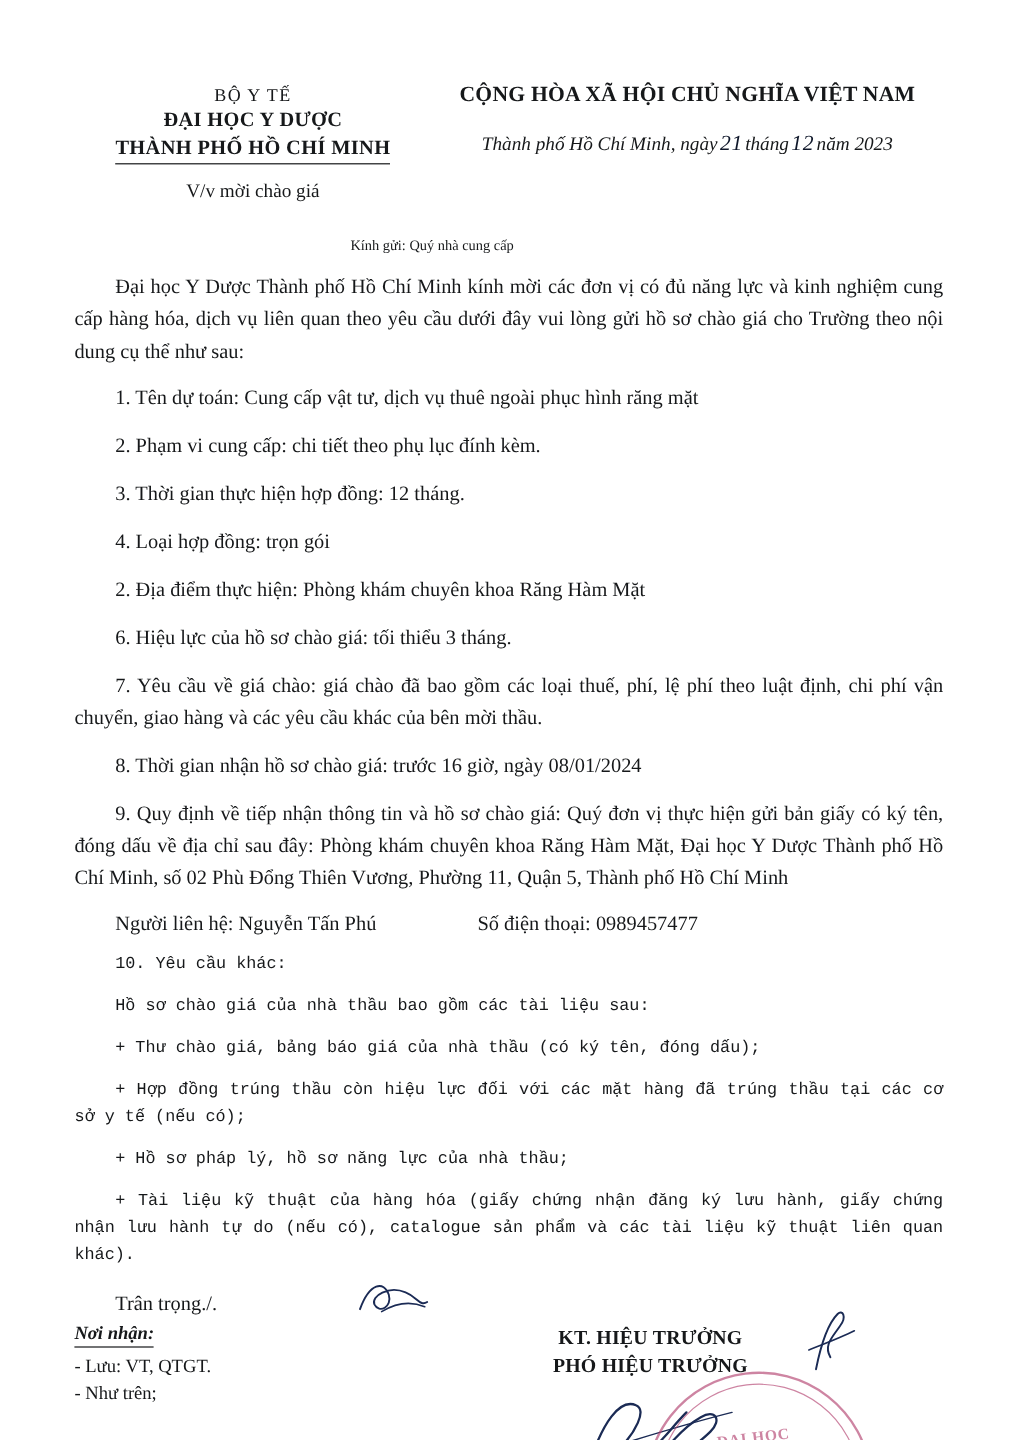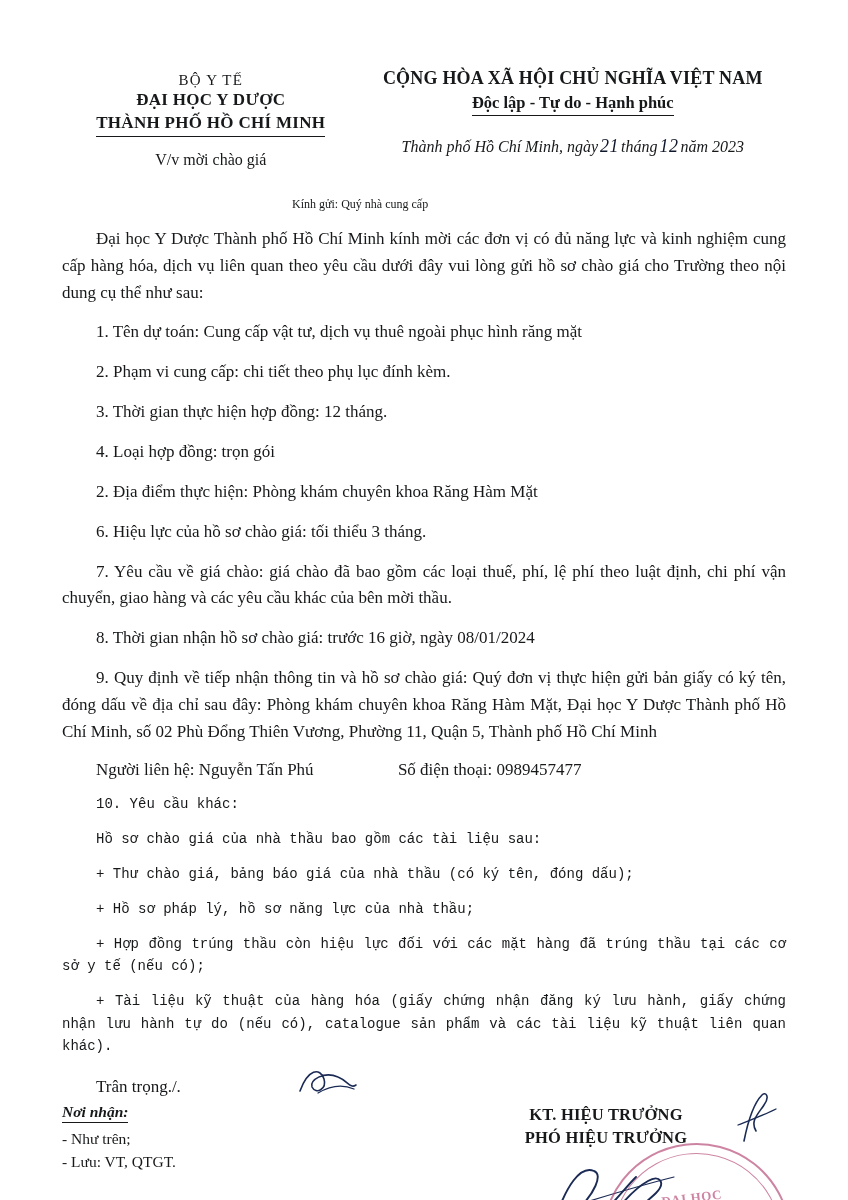--- a/index.html
+++ b/index.html
@@ -129,21 +129,20 @@
     margin-top: 20px;
     text-indent: 34px;
     font-size: 17px;
     position: relative;
   }
 
   
   .footer {
     margin-top: 6px;
     display: flex;
-    justify-content: space-between;
     align-items: flex-start;
     position: relative;
   }
   .recipients-block {
     width: 300px;
     font-size: 15.5px;
   }
   .recipients-title {
     font-weight: bold;
     font-style: italic;
@@ -228,23 +227,20 @@
       <div class="org-bold">
         <span class="org-underline">THÀNH PHỐ HỒ CHÍ MINH</span>
       </div>
       <div class="subject">
         <span>V/v mời chào giá</span>
       </div>
     </div>
 
     <div class="header-right">
       <div class="nation">CỘNG HÒA XÃ HỘI CHỦ NGHĨA VIỆT NAM</div>
-      <div class="motto">
-        <span class="motto-underline">Độc lập - Tự do - Hạnh phúc</span>
-      </div>
       <div class="datum">
         <span>Thành phố Hồ Chí Minh, ngày</span><span class="date-fill hand">21</span><span>tháng</span><span class="date-fill hand">12</span><span>năm 2023</span>
       </div>
     </div>
   </div>
 
   <div class="recipient">Kính gửi: Quý nhà cung cấp</div>
 
   <p class="body-text">Đại học Y Dược Thành phố Hồ Chí Minh kính mời các đơn vị có đủ năng lực và kinh nghiệm cung cấp hàng hóa, dịch vụ liên quan theo yêu cầu dưới đây vui lòng gửi hồ sơ chào giá cho Trường theo nội dung cụ thể như sau:</p>
 
@@ -259,39 +255,39 @@
   <p class="item">9. Quy định về tiếp nhận thông tin và hồ sơ chào giá: Quý đơn vị thực hiện gửi bản giấy có ký tên, đóng dấu về địa chỉ sau đây: Phòng khám chuyên khoa Răng Hàm Mặt, Đại học Y Dược Thành phố Hồ Chí Minh, số 02 Phù Đổng Thiên Vương, Phường 11, Quận 5, Thành phố Hồ Chí Minh</p>
 
   <div class="contact">
     <span>Người liên hệ: Nguyễn Tấn Phú</span>
     <span class="phone">Số điện thoại: 0989457477</span>
   </div>
 
   <p class="plain">10. Yêu cầu khác:</p>
   <p class="plain">Hồ sơ chào giá của nhà thầu bao gồm các tài liệu sau:</p>
   <p class="plain">+ Thư chào giá, bảng báo giá của nhà thầu (có ký tên, đóng dấu);</p>
+  <p class="plain">+ Hợp đồng trúng thầu còn hiệu lực đối với các mặt hàng đã trúng thầu tại các cơ sở y tế (nếu có);</p>
   <p class="plain">+ Hồ sơ pháp lý, hồ sơ năng lực của nhà thầu;</p>
-  <p class="plain">+ Hợp đồng trúng thầu còn hiệu lực đối với các mặt hàng đã trúng thầu tại các cơ sở y tế (nếu có);</p>
   <p class="plain">+ Tài liệu kỹ thuật của hàng hóa (giấy chứng nhận đăng ký lưu hành, giấy chứng nhận lưu hành tự do (nếu có), catalogue sản phẩm và các tài liệu kỹ thuật liên quan khác).</p>
 
   <div class="closing">
     <span>Trân trọng./.</span>
     <span class="scribble" style="left:232px; top:-14px;">
       <svg width="70" height="36" viewBox="0 0 70 36">
         <path d="M6 28 C14 6, 26 4, 30 16 C33 26, 22 32, 18 24 C15 17, 30 8, 44 14 C54 18, 56 26, 62 22" fill="none" stroke="#1b2b55" stroke-width="1.6" stroke-linecap="round"></path>
         <path d="M24 30 C34 24, 46 20, 60 26" fill="none" stroke="#1b2b55" stroke-width="1.3" stroke-linecap="round"></path>
       </svg>
     </span>
   </div>
 
   <div class="footer">
     <div class="recipients-block">
       <div class="recipients-title">Nơi nhận:</div>
+      <div class="line">- Lưu: VT, QTGT.</div>
       <div class="line">- Như trên;</div>
-      <div class="line">- Lưu: VT, QTGT.</div>
     </div>
 
     <div class="signature-block">
       <div class="sig-title">KT. HIỆU TRƯỞNG</div>
       <div class="sig-title">PHÓ HIỆU TRƯỞNG</div>
 
       <span class="scribble" style="right:6px; top:-12px;">
         <svg width="46" height="54" viewBox="0 0 46 54">
           <path d="M10 50 C14 30, 20 12, 28 4 C32 0, 36 6, 30 14 C24 23, 16 30, 22 40" fill="none" stroke="#1b2b55" stroke-width="1.6" stroke-linecap="round"></path>
           <path d="M4 34 C14 30, 30 24, 42 18" fill="none" stroke="#1b2b55" stroke-width="1.3" stroke-linecap="round"></path>

